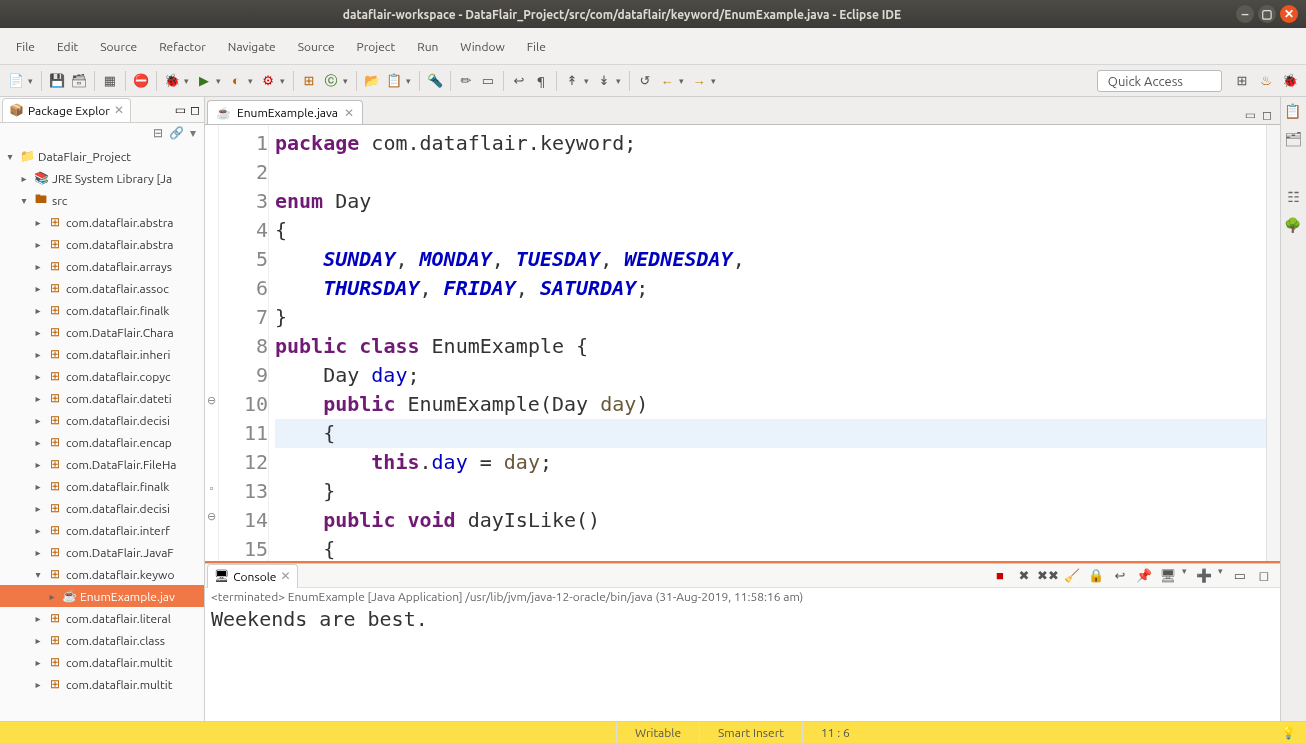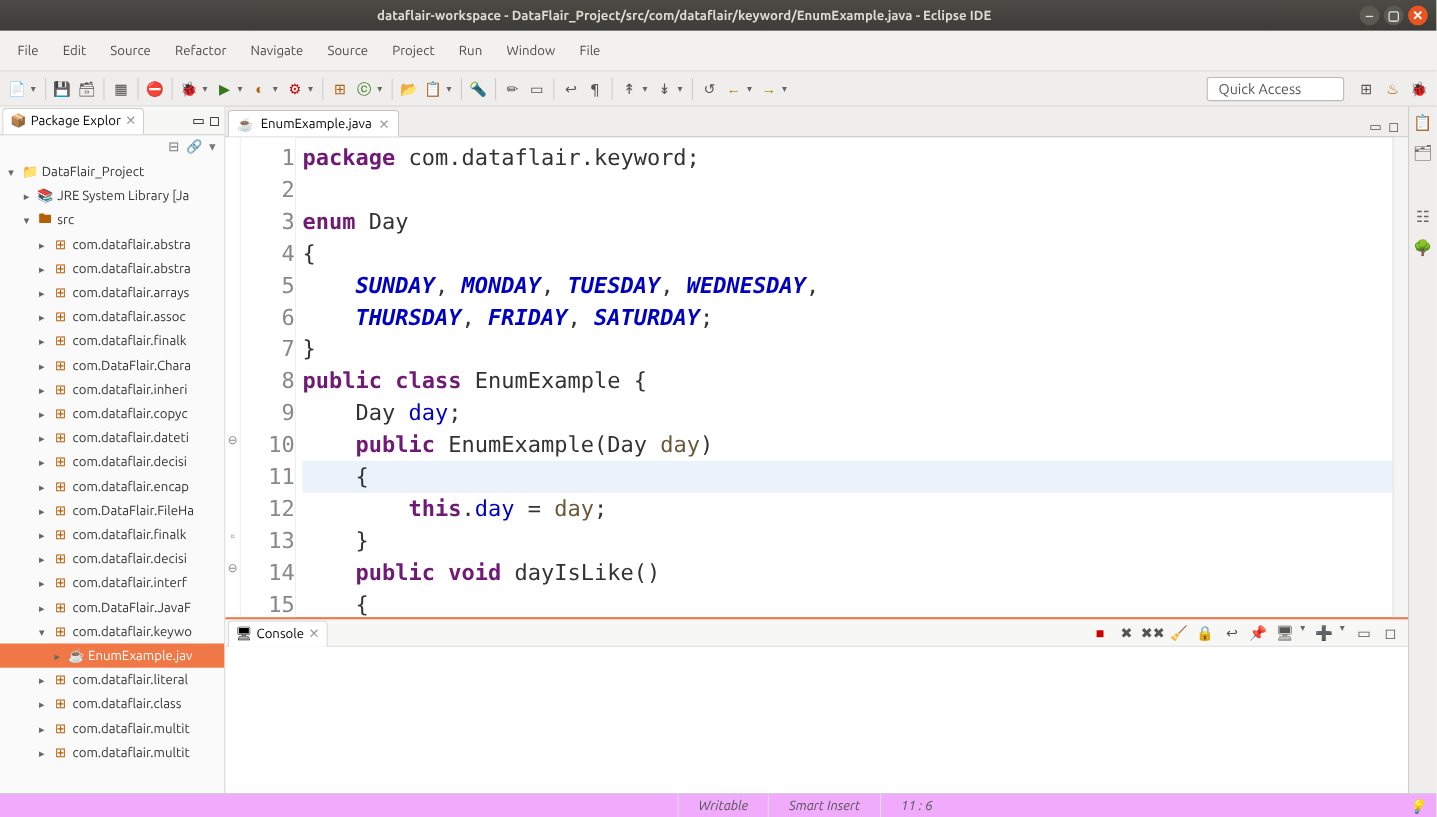--- a/index.html
+++ b/index.html
@@ -164,22 +164,22 @@
   }
   
   .trim {
     width:26px; background:#efeeec; border-left:1px solid #cfcfcf;
     display:flex; flex-direction:column; align-items:center; padding-top:6px; gap:10px;
   }
   .trim div { width:18px; height:18px; font-size:14px; color:#666; text-align:center;}
   
   .statusbar {
     height:22px; border-top:1px solid #cfcfcf;
-    background:#f0abfc; display:flex; align-items:center;
-    font-size:12px; color:#555;font-style:italic;
+    background:#fde047; display:flex; align-items:center;
+    font-size:12px; color:#555;
   }
   .statusbar .cell { padding:0 18px; border-left:1px solid #ddd; height:100%; display:flex; align-items:center;}
   .statusbar .spacer-l { width:616px; }
 </style>
 </head>
 <body>
 
 <div class="titlebar">
   <div class="title">dataflair-workspace - DataFlair_Project/src/com/dataflair/keyword/EnumExample.java - Eclipse IDE</div>
   <div class="win-controls">
@@ -476,20 +476,22 @@
           <span class="tb-btn">↩</span>
           <span class="tb-btn">📌</span>
           <span class="tb-btn">🖥</span>
             <span class="tb-drop">▾</span>
           <span class="tb-btn">➕</span>
             <span class="tb-drop">▾</span>
           <span class="tb-btn">▭</span>
           <span class="tb-btn">◻</span>
         </div>
       </div>
+      <div class="console-status">&lt;terminated&gt; EnumExample [Java Application] /usr/lib/jvm/java-12-oracle/bin/java (31-Aug-2019, 11:58:16 am)</div>
+      <div class="console-out">Weekends are best.</div>
     </div>
   </div>
 
   <div class="trim">
     <div>📋</div>
     <div>🗂</div>
     <div style="height:20px"></div>
     <div>☷</div>
     <div>🌳</div>
   </div>

